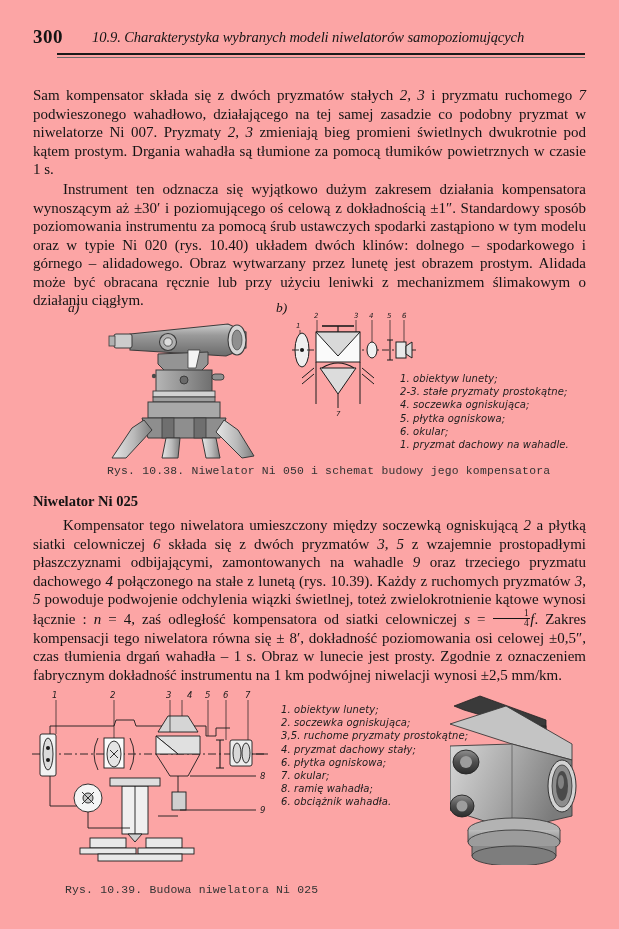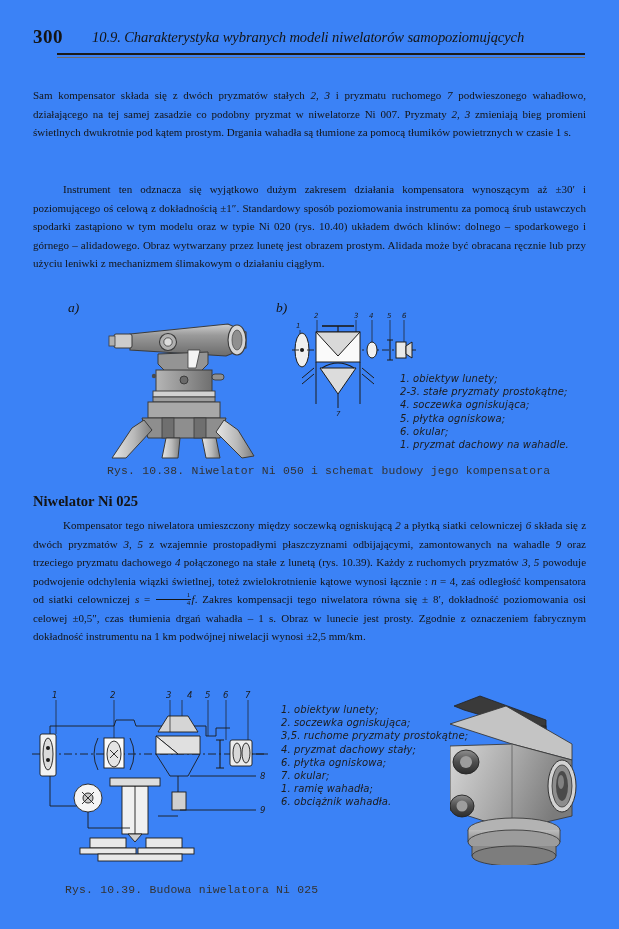--- a/index.html
+++ b/index.html
@@ -4,21 +4,21 @@
 <style>
   html, body {
     margin: 0;
     padding: 0;
     background: #ffffff;
   }
   .page {
     position: relative;
     width: 619px;
     height: 929px;
-    background: #3b82f6;
+    background: #fca5a5;
     overflow: hidden;
     font-family: "Liberation Serif", serif;
     color: #141414;
   }
 
   
   .header {
     position: absolute;
     left: 0; top: 26px;
     width: 619px;
@@ -51,21 +51,21 @@
     left: 57px; top: 30.5px;
     width: 528px; height: 0;
     border-top: 0.8px solid #6d6d6d;
   }
 
   
   .col {
     position: absolute;
     left: 33px;
     width: 553px;
-    font-size: 11px;
+    font-size: 15px;
     line-height: 18.55px;
     text-align: justify;
     text-justify: inter-word;
     hyphens: manual;
   }
   .col p { margin: 0; }
   .indent { text-indent: 30px; }
 
   .para1 { top: 86px; }
   .para2 { top: 180px; }
@@ -352,21 +352,21 @@
     </svg>
   </div>
 
   <div class="legend legend-39">
     <div>1. obiektyw lunety;</div>
     <div>2. soczewka ogniskująca;</div>
     <div>3,5. ruchome pryzmaty prostokątne;</div>
     <div>4. pryzmat dachowy stały;</div>
     <div>6. płytka ogniskowa;</div>
     <div>7. okular;</div>
-    <div>1. ramię wahadła;</div>
+    <div>8. ramię wahadła;</div>
     <div>6. obciążnik wahadła.</div>
   </div>
 
   <div class="fig" style="left:450px; top:690px; width:150px; height:175px;">
     <svg width="150" height="175" viewBox="0 0 150 175">
       <defs>
         <linearGradient id="mg1" x1="0" y1="0" x2="1" y2="0.3">
           <stop offset="0%" stop-color="#d8d8d8"></stop>
           <stop offset="55%" stop-color="#a7a7a7"></stop>
           <stop offset="100%" stop-color="#7b7b7b"></stop>

